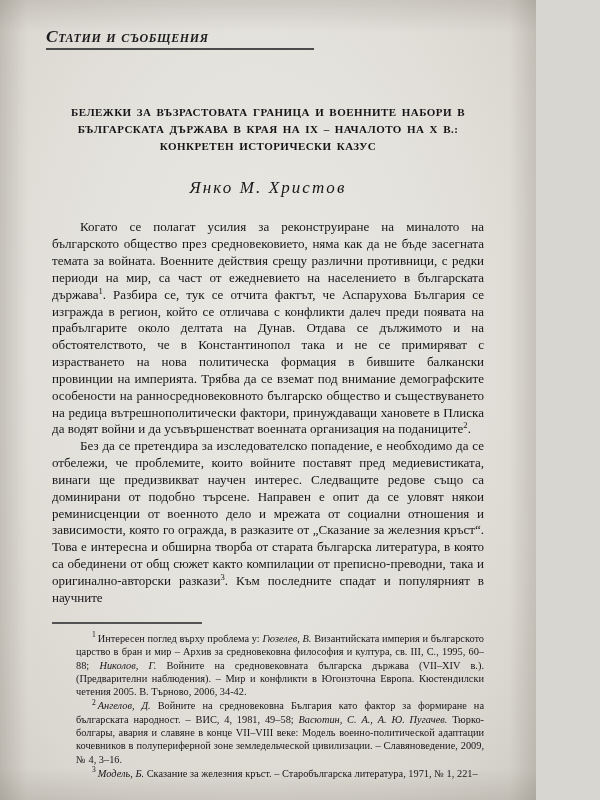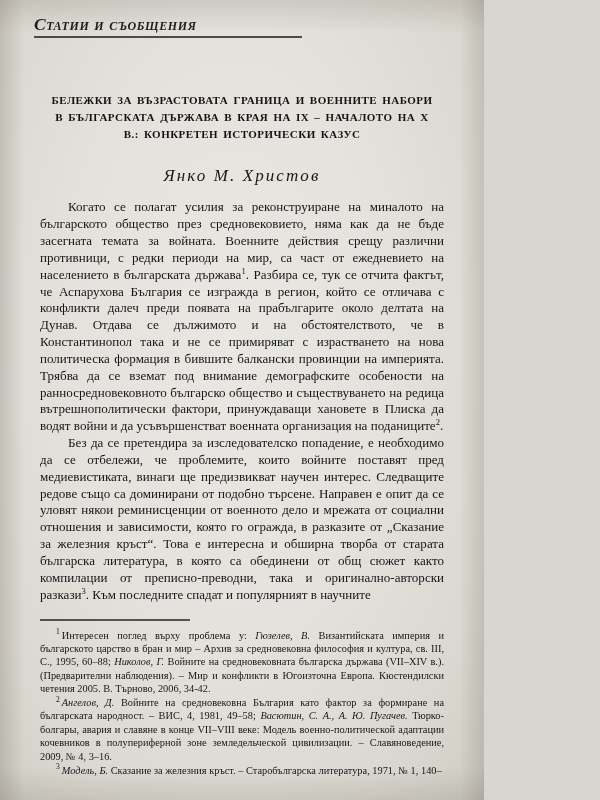--- a/index.html
+++ b/index.html
@@ -11,26 +11,26 @@
     height: 800px;
     background: #d8d6d0;
     font-family: "Liberation Serif", "DejaVu Serif", serif;
     color: #18181a;
     overflow: hidden;
   }
 
   
   .page {
     position: relative;
-    width: 484px;
+    width: 536px;
     height: 800px;
     box-sizing: border-box;
     background:
       radial-gradient(ellipse at 48% 42%, #e9e7e2 0%, #e4e2dc 45%, #dbd8d1 78%, #cfccc4 100%);
-    padding: 4px;
+    padding: 16px;
   }
   
   .page::after {
     content: "";
     position: absolute;
     inset: 0;
     pointer-events: none;
     background:
       linear-gradient(90deg, rgba(120,115,105,.22) 0%, rgba(120,115,105,0) 5%, rgba(120,115,105,0) 95%, rgba(120,115,105,.20) 100%),
       linear-gradient(180deg, rgba(120,115,105,.18) 0%, rgba(120,115,105,0) 4%, rgba(120,115,105,0) 96%, rgba(120,115,105,.16) 100%);
@@ -84,21 +84,21 @@
     margin: 24px 0 0 0;
     text-align: center;
     font-style: italic;
     font-size: 17px;
     letter-spacing: 2.1px;
     color: #18181a;
   }
 
   
   .body {
-    margin-top: 13px;
+    margin-top: 21px;
   }
   .body p {
     margin: 0;
     text-align: justify;
     text-justify: inter-word;
     font-size: 13.05px;
     line-height: 16.85px;
     text-indent: 28px;
     color: #16161a;
     hyphens: none;
@@ -115,20 +115,21 @@
     width: 150px;
     height: 2px;
     background: #303032;
     opacity: .8;
     margin: 15px 0 8px 0;
   }
   .footnotes {
     font-size: 10.35px;
     line-height: 13.4px;
     color: #17171a;
+    margin-left: 24px;
   }
   .footnotes .note {
     margin: 0 0 0.5px 0;
     text-align: justify;
     text-indent: 16px;
     hyphens: none;
   }
   .footnotes .note .marker {
     font-size: 7.6px;
     vertical-align: super;
@@ -153,17 +154,17 @@
 
     <div class="body">
       <p>Когато се полагат усилия за реконструиране на миналото на българското общество през средновековието, няма как да не бъде засегната темата за войната. Военните действия срещу различни противници, с редки периоди на мир, са част от ежедневието на населението в българската държава<sup class="fn">1</sup>. Разбира се, тук се отчита фактът, че Аспарухова България се изгражда в регион, който се отличава с конфликти далеч преди появата на прабългарите около делтата на Дунав. Отдава се дължимото и на обстоятелството, че в Константинопол така и не се примиряват с израстването на нова политическа формация в бившите балкански провинции на империята. Трябва да се вземат под внимание демографските особености на ранносредновековното българско общество и съществуването на редица вътрешнополитически фактори, принуждаващи хановете в Плиска да водят войни и да усъвършенстват военната организация на поданиците<sup class="fn">2</sup>.</p>
       <p>Без да се претендира за изследователско попадение, е необходимо да се отбележи, че проблемите, които войните поставят пред медиевистиката, винаги ще предизвикват научен интерес. Следващите редове също са доминирани от подобно търсене. Направен е опит да се уловят някои реминисценции от военното дело и мрежата от социални отношения и зависимости, която го огражда, в разказите от „Сказание за железния кръст“. Това е интересна и обширна творба от старата българска литература, в която са обединени от общ сюжет както компилации от преписно-преводни, така и оригинално-авторски разкази<sup class="fn">3</sup>. Към последните спадат и популярният в научните</p>
     </div>
 
     <div class="fn-rule"></div>
     <div class="footnotes">
         <div class="note"><span class="marker">1</span><span>Интересен поглед върху проблема у: </span><span class="it">Гюзелев, В.</span><span> Византийската империя и българското царство в бран и мир – Архив за средновековна философия и култура, св. III, С., 1995, 60–88; </span><span class="it">Николов, Г.</span><span> Войните на средновековната българска държава (VII–XIV в.). (Предварителни наблюдения). – Мир и конфликти в Югоизточна Европа. Кюстендилски четения 2005. В. Търново, 2006, 34-42.</span></div>
         <div class="note"><span class="marker">2</span><span class="it">Ангелов, Д.</span><span> Войните на средновековна България като фактор за формиране на българската народност. – ВИС, 4, 1981, 49–58; </span><span class="it">Васютин, С. А., А. Ю. Пугачев.</span><span> Тюрко-болгары, авария и славяне в конце VII–VIII веке: Модель военно-политической адаптации кочевников в полупериферной зоне земледельческой цивилизации. – Славяноведение, 2009, № 4, 3–16.</span></div>
-        <div class="note"><span class="marker">3</span><span class="it">Модель, Б.</span><span> Сказание за железния кръст. – Старобългарска литература, 1971, № 1, 140–</span></div>
+        <div class="note"><span class="marker">3</span><span class="it">Модель, Б.</span><span> Сказание за железния кръст. – Старобългарска литература, 1971, № 1, 221–</span></div>
       </div>
 
   </div>
 </div>
 
 </body></html>

